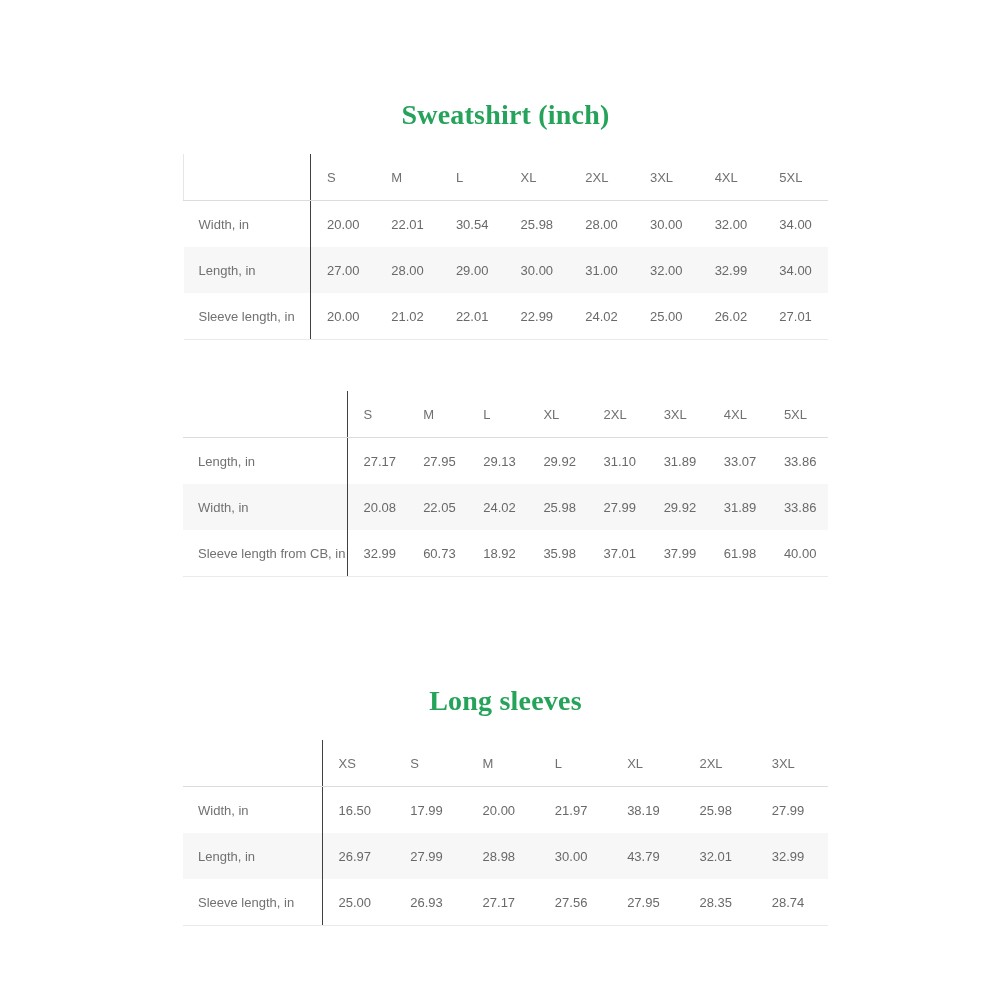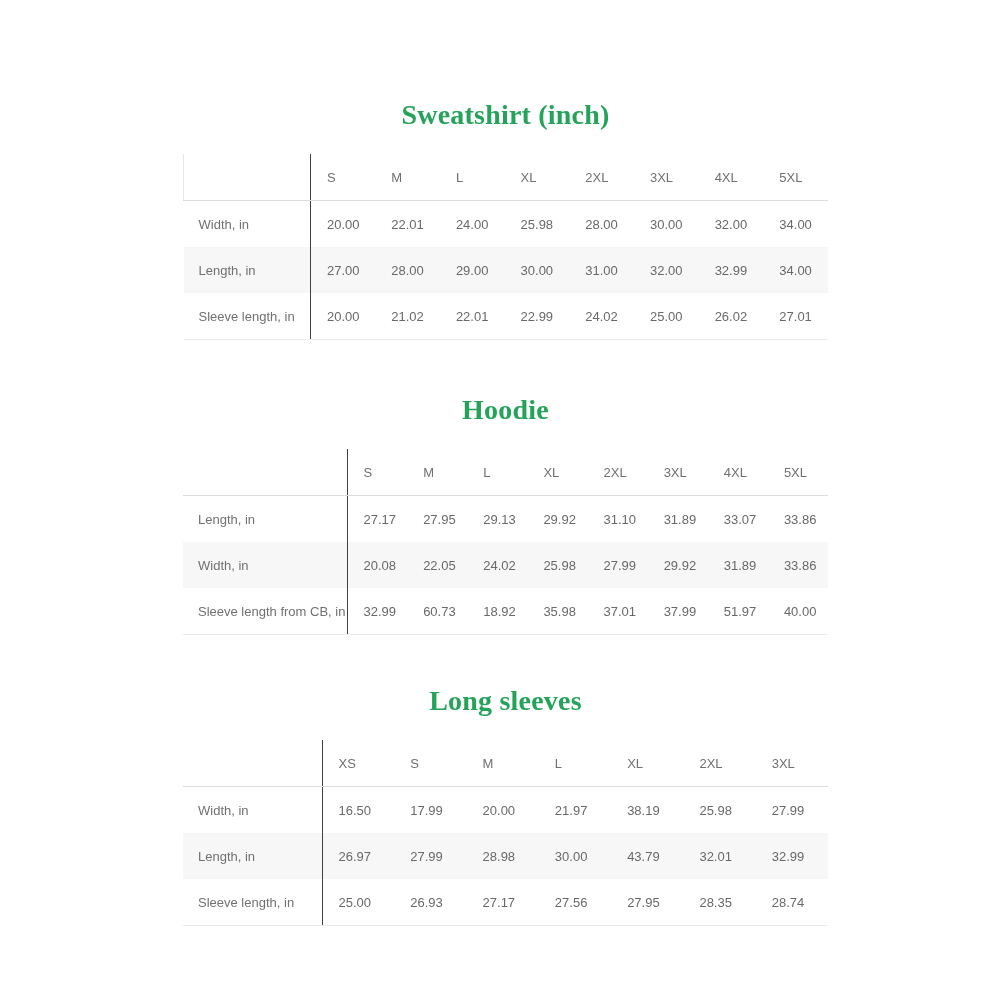--- a/index.html
+++ b/index.html
@@ -87,21 +87,21 @@
               <th>3XL</th>
               <th>4XL</th>
               <th>5XL</th>
             </tr>
       </thead>
       <tbody>
             <tr>
               <th class="label-col">Width, in</th>
               <td>20.00</td>
               <td>22.01</td>
-              <td>24.00</td>
+              <td>30.54</td>
               <td>25.98</td>
               <td>28.00</td>
               <td>30.00</td>
               <td>32.00</td>
               <td>34.00</td>
             </tr>
             <tr>
               <th class="label-col">Length, in</th>
               <td>27.00</td>
               <td>28.00</td>
@@ -121,21 +121,20 @@
               <td>24.02</td>
               <td>25.00</td>
               <td>26.02</td>
               <td>27.01</td>
             </tr>
           </tbody>
     </table>
   </section>
 
   <section class="chart-section" id="s1">
-    <h2 class="chart-title">Hoodie</h2>
     <table class="size-table t1">
           <colgroup>
             <col class="c-label">
             <col>
             <col>
             <col>
             <col>
             <col>
             <col>
             <col>
@@ -178,21 +177,21 @@
               <td>33.86</td>
             </tr>
             <tr>
               <th class="label-col">Sleeve length from CB, in</th>
               <td>32.99</td>
               <td>60.73</td>
               <td>18.92</td>
               <td>35.98</td>
               <td>37.01</td>
               <td>37.99</td>
-              <td>51.97</td>
+              <td>61.98</td>
               <td>40.00</td>
             </tr>
           </tbody>
     </table>
   </section>
 
   <section class="chart-section" id="s2">
     <h2 class="chart-title">Long sleeves</h2>
     <table class="size-table t2">
           <colgroup>

